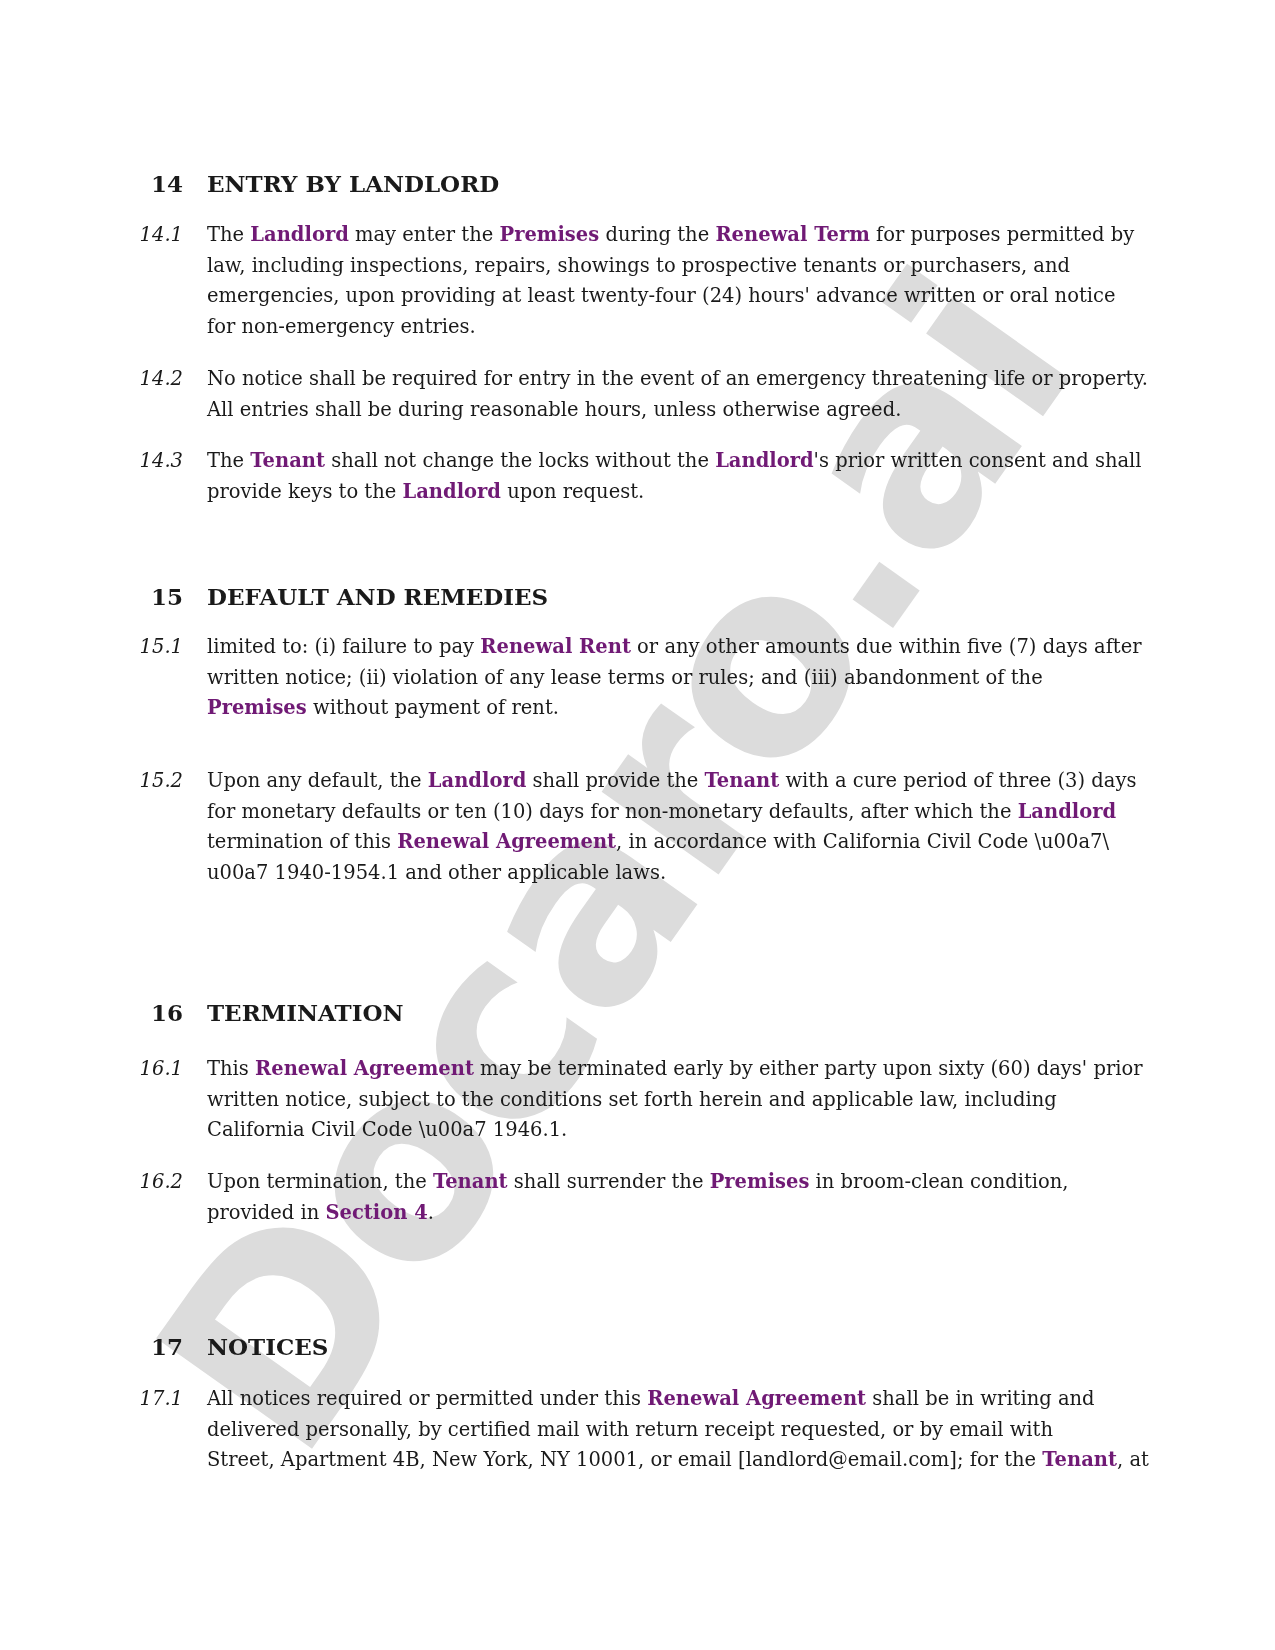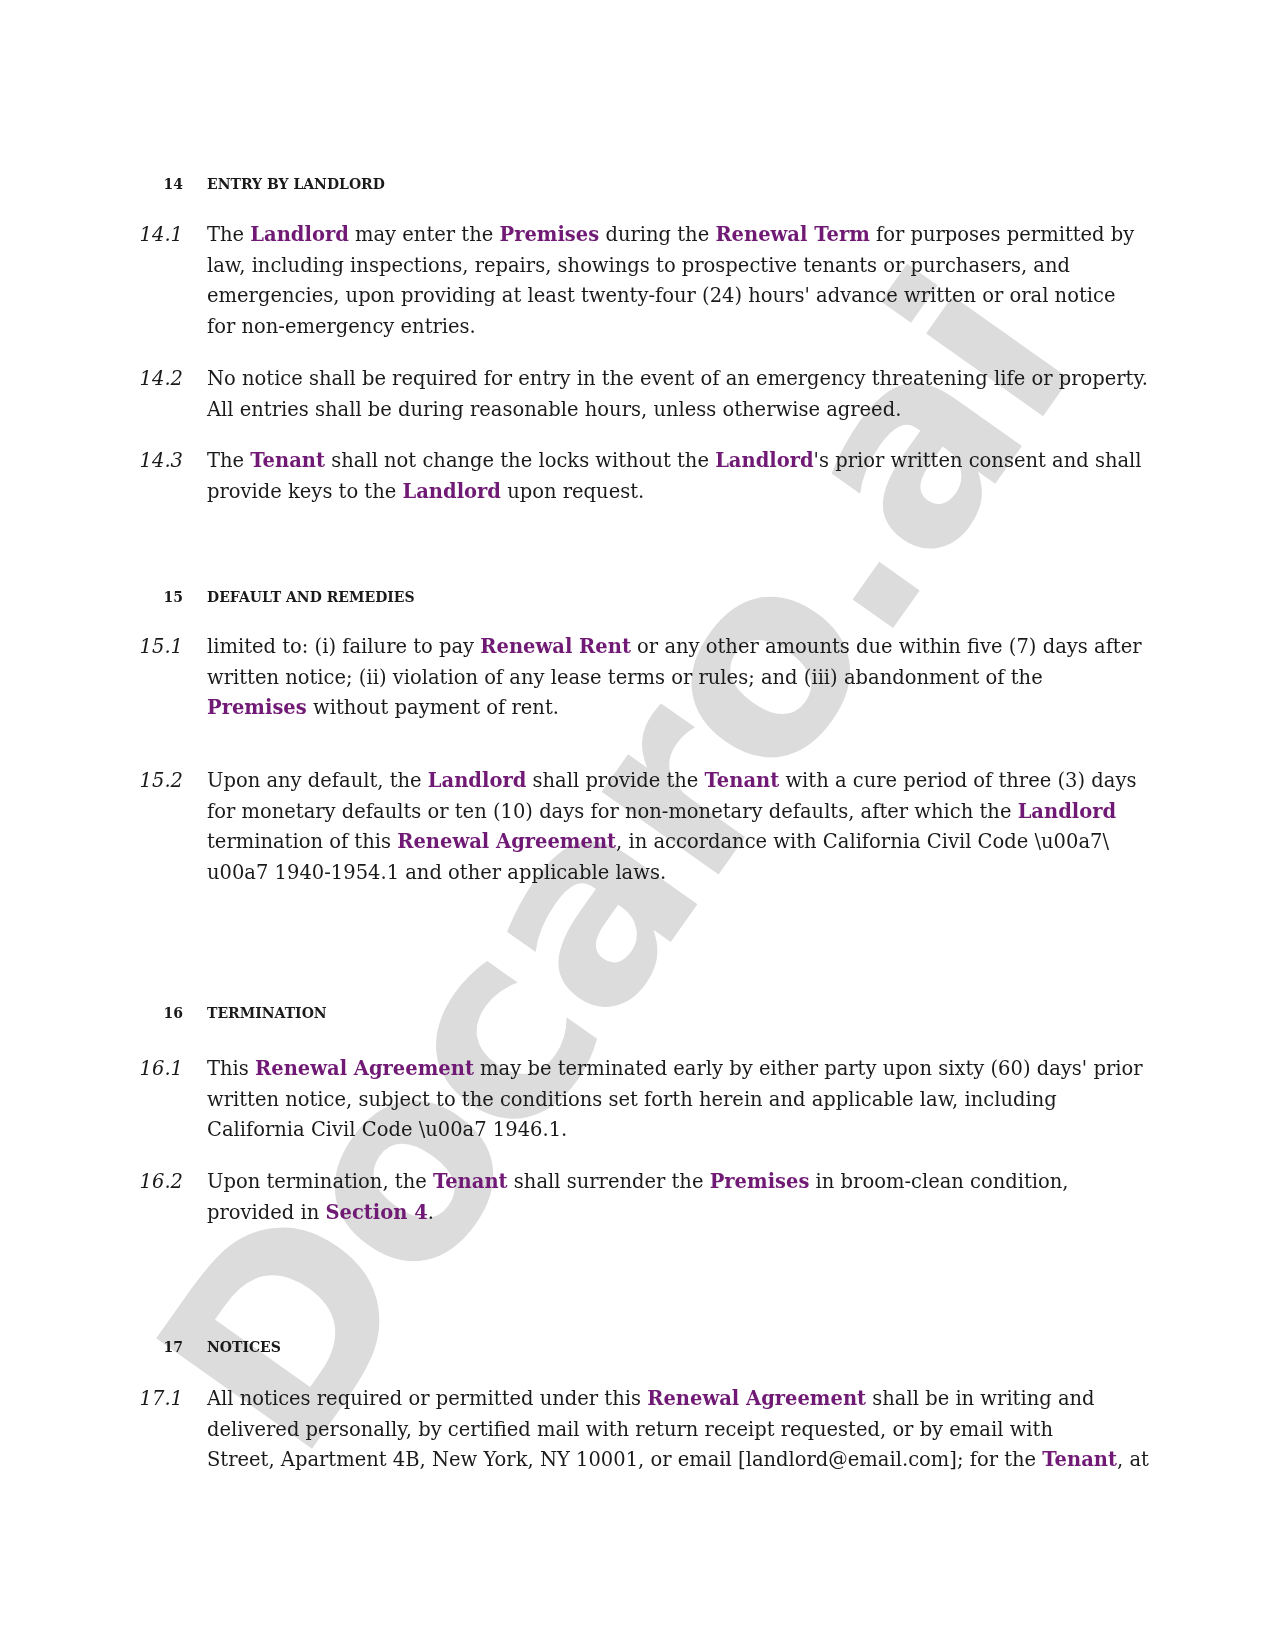--- a/index.html
+++ b/index.html
@@ -7,21 +7,21 @@
          font-family: "DejaVu Serif", "Liberation Serif", serif; color: #1a1a1a; }
   .watermark {
     position: absolute; left: 615px; top: 865px;
     transform: translate(-50%, -50%) rotate(-54.7deg);
     font-family: "DejaVu Sans", "Liberation Sans", sans-serif;
     font-weight: bold; font-size: 262px; letter-spacing: -6px;
     color: #dcdcdc; white-space: nowrap; z-index: 0; line-height: 1;
     user-select: none;
   }
   .page { position: absolute; left: 0; top: 0; width: 1275px; z-index: 1; }
-  .heading { position: absolute; left: 0; width: 1275px; font-weight: bold; font-size: 14px; height: 30px; line-height: 30px; }
+  .heading { position: absolute; left: 0; width: 1275px; font-weight: bold; font-size: 23px; height: 30px; line-height: 30px; }
   .heading .num { position: absolute; right: calc(1275px - 183px); text-align: right; }
   .heading .title { position: absolute; left: 207px; }
   .clause { position: absolute; left: 0; width: 1275px; font-size: 19.5px; line-height: 30.6px; }
   .clause .num { position: absolute; right: calc(1275px - 183px); text-align: right; white-space: nowrap; font-style: italic; }
   .clause .text { position: absolute; left: 207px; width: 940px; }
   .clause .line { display: block; white-space: nowrap; }
   b { font-weight: bold; color: #701a75; }
 </style>
 </head>
 <body>

